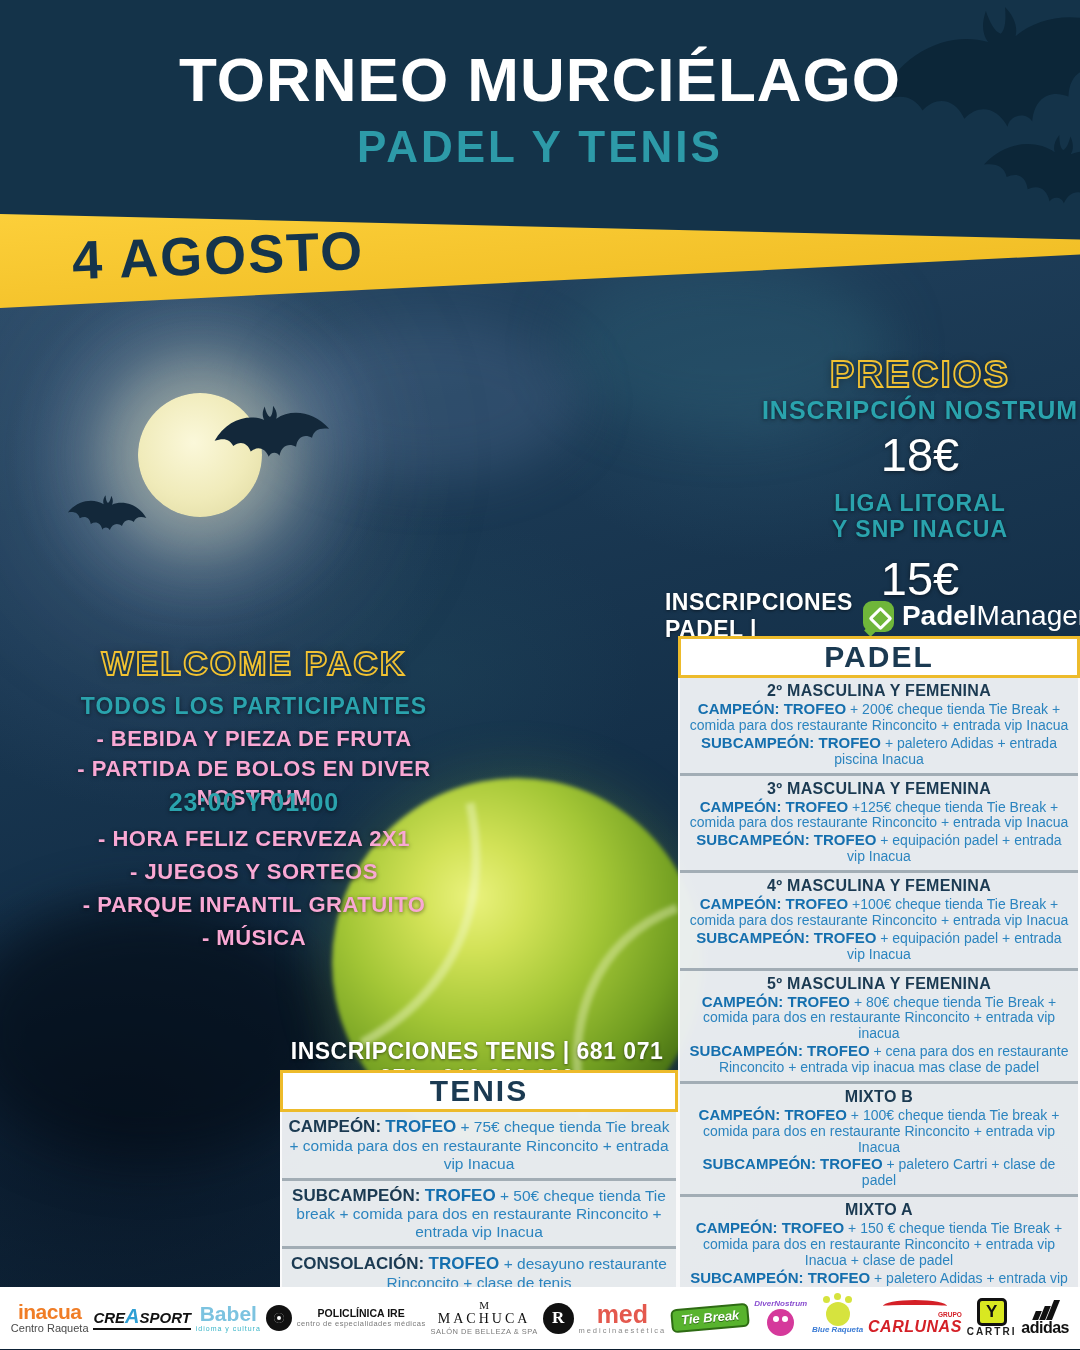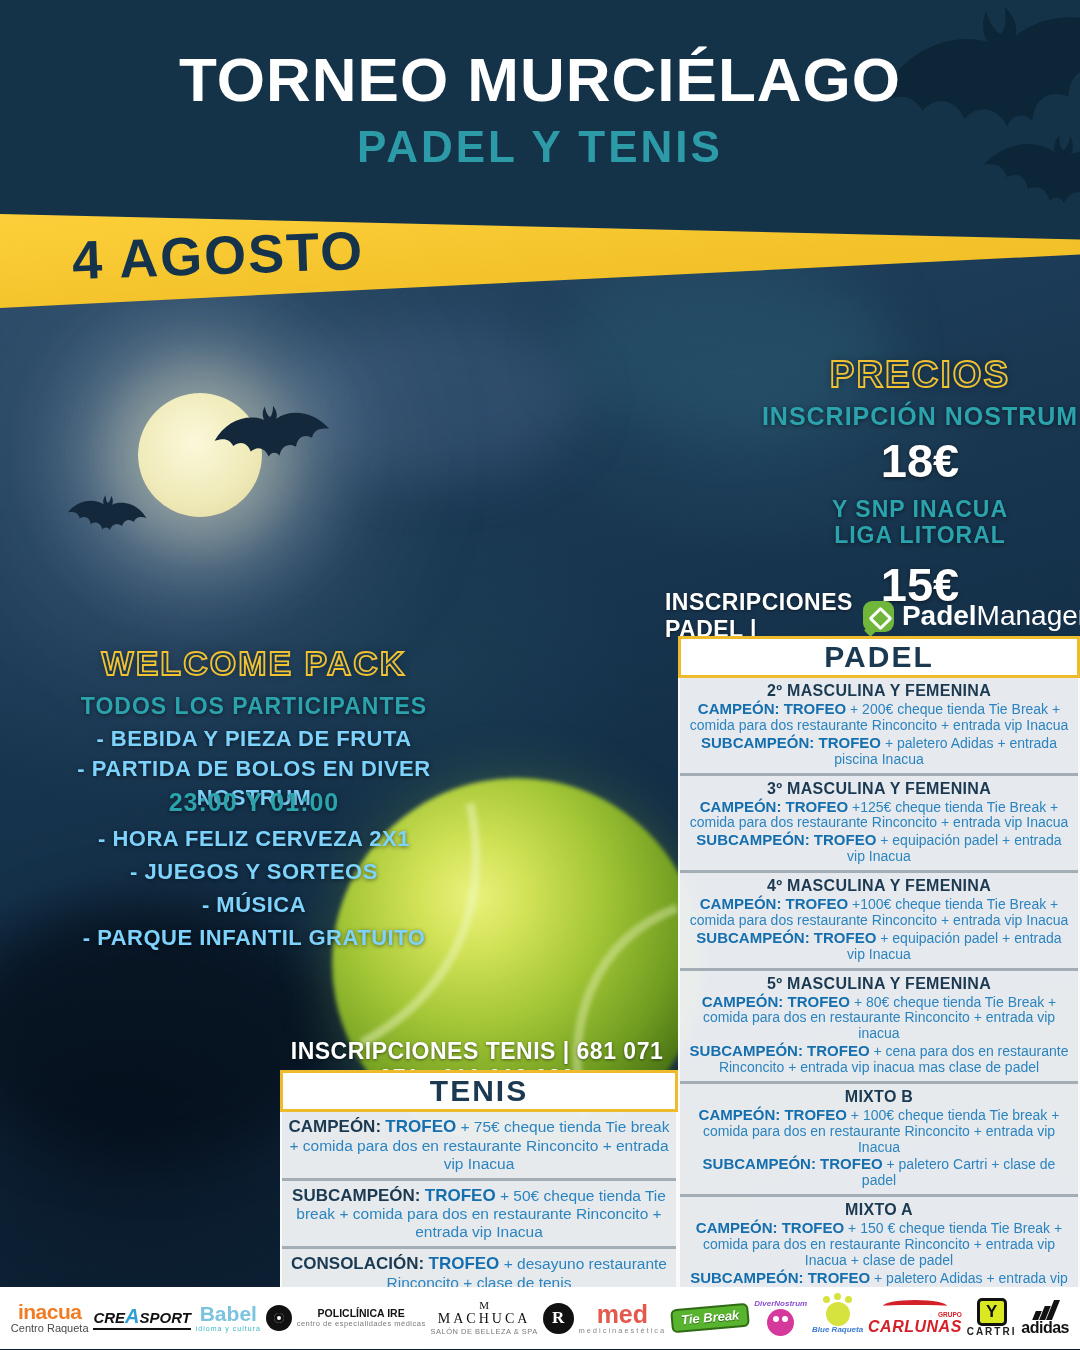--- a/index.html
+++ b/index.html
@@ -48,29 +48,29 @@
     clip-path:polygon(0 12%, 100% 34%, 100% 47%, 0 93%); }
   .date{ position:absolute; left:72px; top:24px; font-size:54px; font-weight:800;
     color:#15344b; letter-spacing:2px; transform:rotate(-2deg); }
 
   
   .shadowed{ text-shadow:0 1px 4px rgba(0,0,0,.55); }
   .outlined{ font-weight:800; color:#1b3a52; -webkit-text-stroke:1.8px #f2c231;
     letter-spacing:2px; text-shadow:0 0 8px rgba(0,0,0,.35); }
 
   .prices{ position:absolute; left:760px; top:354px; width:320px; text-align:center; z-index:4; }
-  .prices-title{ font-size:37px; margin-bottom:6px; }
+  .prices-title{ font-size:37px; }
   .price-label{ color:#2aa3ad; font-weight:800; font-size:25px; letter-spacing:1px; }
-  .price-value{ color:#ffffff; font-weight:700; font-size:47px; margin:2px 0 8px; }
+  .price-value{ color:#ffffff; font-weight:400; font-size:47px; margin:2px 0 8px; }
   .price-label2{ color:#2aa3ad; font-weight:800; font-size:23px; letter-spacing:1px; line-height:1.15; }
 
   .welcome{ position:absolute; left:36px; top:644px; width:436px; text-align:center; z-index:4; }
   .welcome-title{ font-size:34px; margin-bottom:10px; }
   .block-sub{ color:#2aa3ad; font-weight:800; font-size:23px; letter-spacing:1px; margin-bottom:4px; }
-  .block-item{ color:#7dd3fc; font-weight:800; font-size:22px; letter-spacing:.5px; line-height:1.35; }
+  .block-item{ color:#f9a8d4; font-weight:800; font-size:22px; letter-spacing:.5px; line-height:1.35; }
 
   .schedule{ position:absolute; left:36px; top:788px; width:436px; text-align:center; z-index:4; }
   .schedule-title{ color:#2aa3ad; font-weight:800; font-size:25px; letter-spacing:1px; margin-bottom:5px; }
   .schedule .block-item{ line-height:1.5; }
 
   
   .padel-insc{ position:absolute; left:672px; top:589px; width:408px; z-index:4;
     display:flex; align-items:center; justify-content:center; gap:10px; }
   .insc-text{ color:#fff; font-weight:800; font-size:23px; letter-spacing:.5px; text-shadow:0 1px 3px rgba(0,0,0,.5); }
   .pm-logo{ display:flex; align-items:center; gap:8px; }
@@ -193,38 +193,38 @@
   </div>
 
   <div class="banner">
     <div class="date">4 AGOSTO</div>
   </div>
 
   <div class="prices">
     <div class="outlined prices-title">PRECIOS</div>
     <div class="price-label shadowed">INSCRIPCIÓN NOSTRUM</div>
     <div class="price-value shadowed">18€</div>
+    <div class="price-label2 shadowed">LIGA LITORAL</div>
     <div class="price-label2 shadowed">Y SNP INACUA</div>
-    <div class="price-label2 shadowed">LIGA LITORAL</div>
     <div class="price-value shadowed" style="margin-top:8px;">15€</div>
   </div>
 
   <div class="welcome">
     <div class="outlined welcome-title">WELCOME PACK</div>
     <div class="block-sub shadowed">TODOS LOS PARTICIPANTES</div>
     <div class="block-item shadowed">- BEBIDA Y PIEZA DE FRUTA</div>
     <div class="block-item shadowed">- PARTIDA DE BOLOS EN DIVER NOSTRUM</div>
   </div>
 
   <div class="schedule">
     <div class="schedule-title shadowed">23:00 Y 01:00</div>
     <div class="block-item shadowed">- HORA FELIZ CERVEZA 2X1</div>
     <div class="block-item shadowed">- JUEGOS Y SORTEOS</div>
+    <div class="block-item shadowed">- PARQUE INFANTIL GRATUITO</div>
     <div class="block-item shadowed">- MÚSICA</div>
-    <div class="block-item shadowed">- PARQUE INFANTIL GRATUITO</div>
   </div>
 
   <div class="padel-insc">
     <span class="insc-text">INSCRIPCIONES PADEL |</span>
     <span class="pm-logo">
       <span class="pm-icon"></span>
       <span class="pm-name"><b class="pm-bold">Padel</b><span class="pm-light">Manager</span></span>
     </span>
   </div>
 

